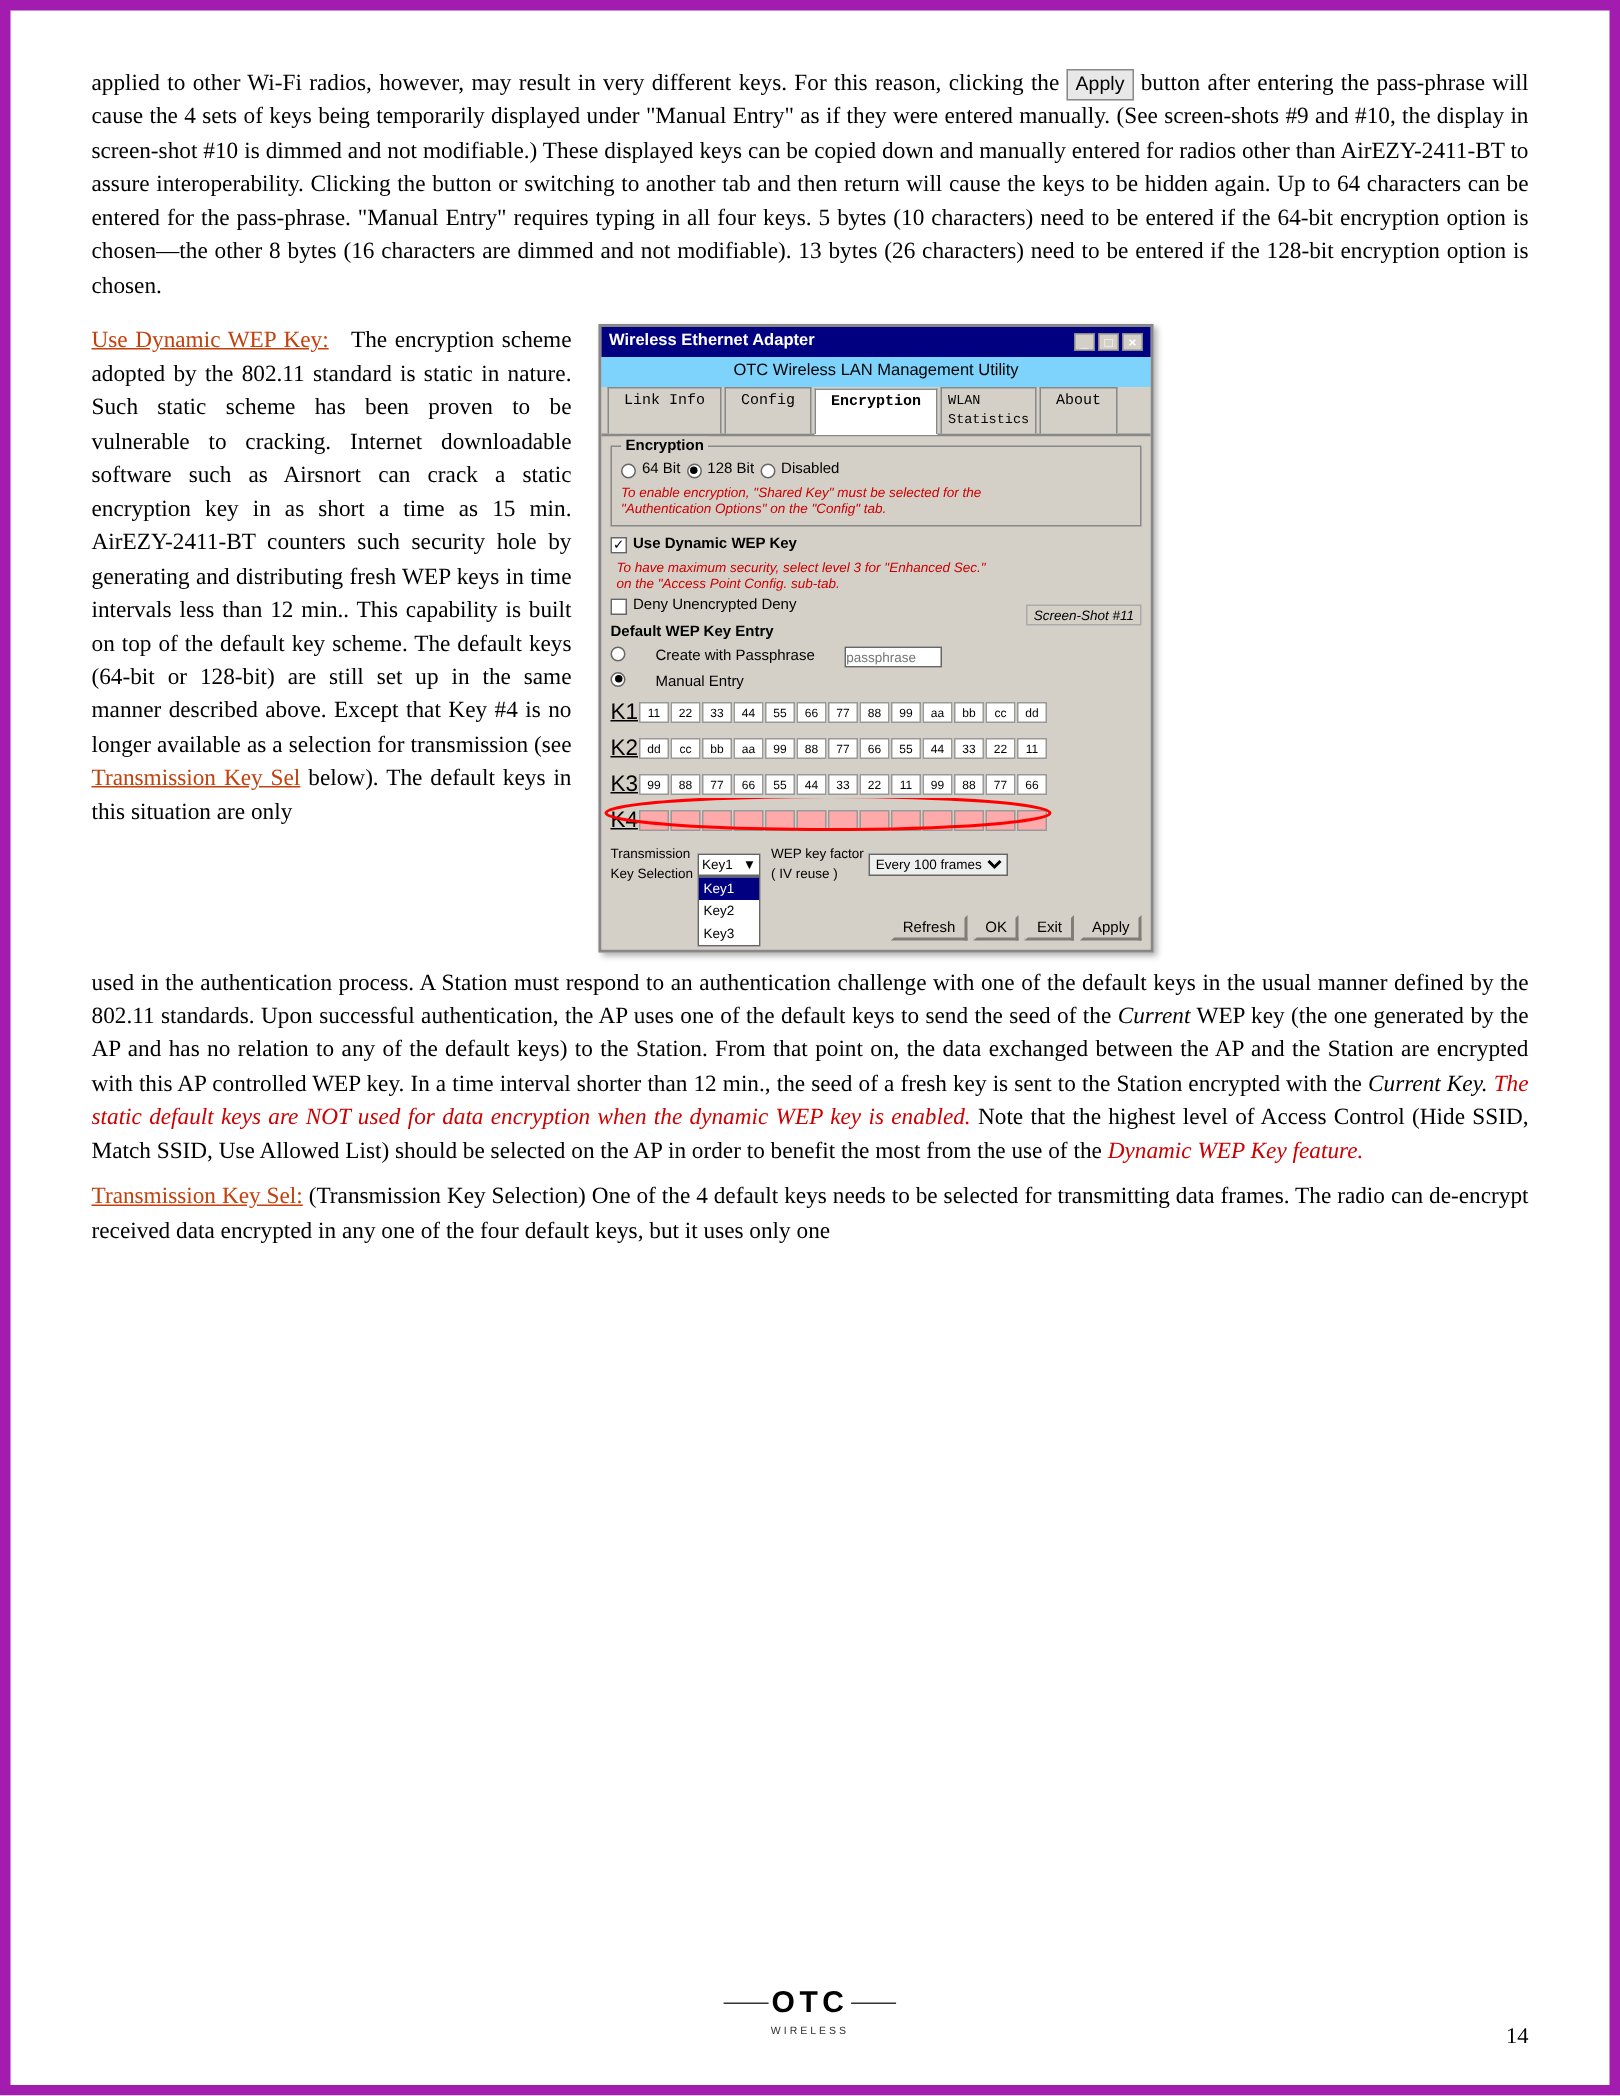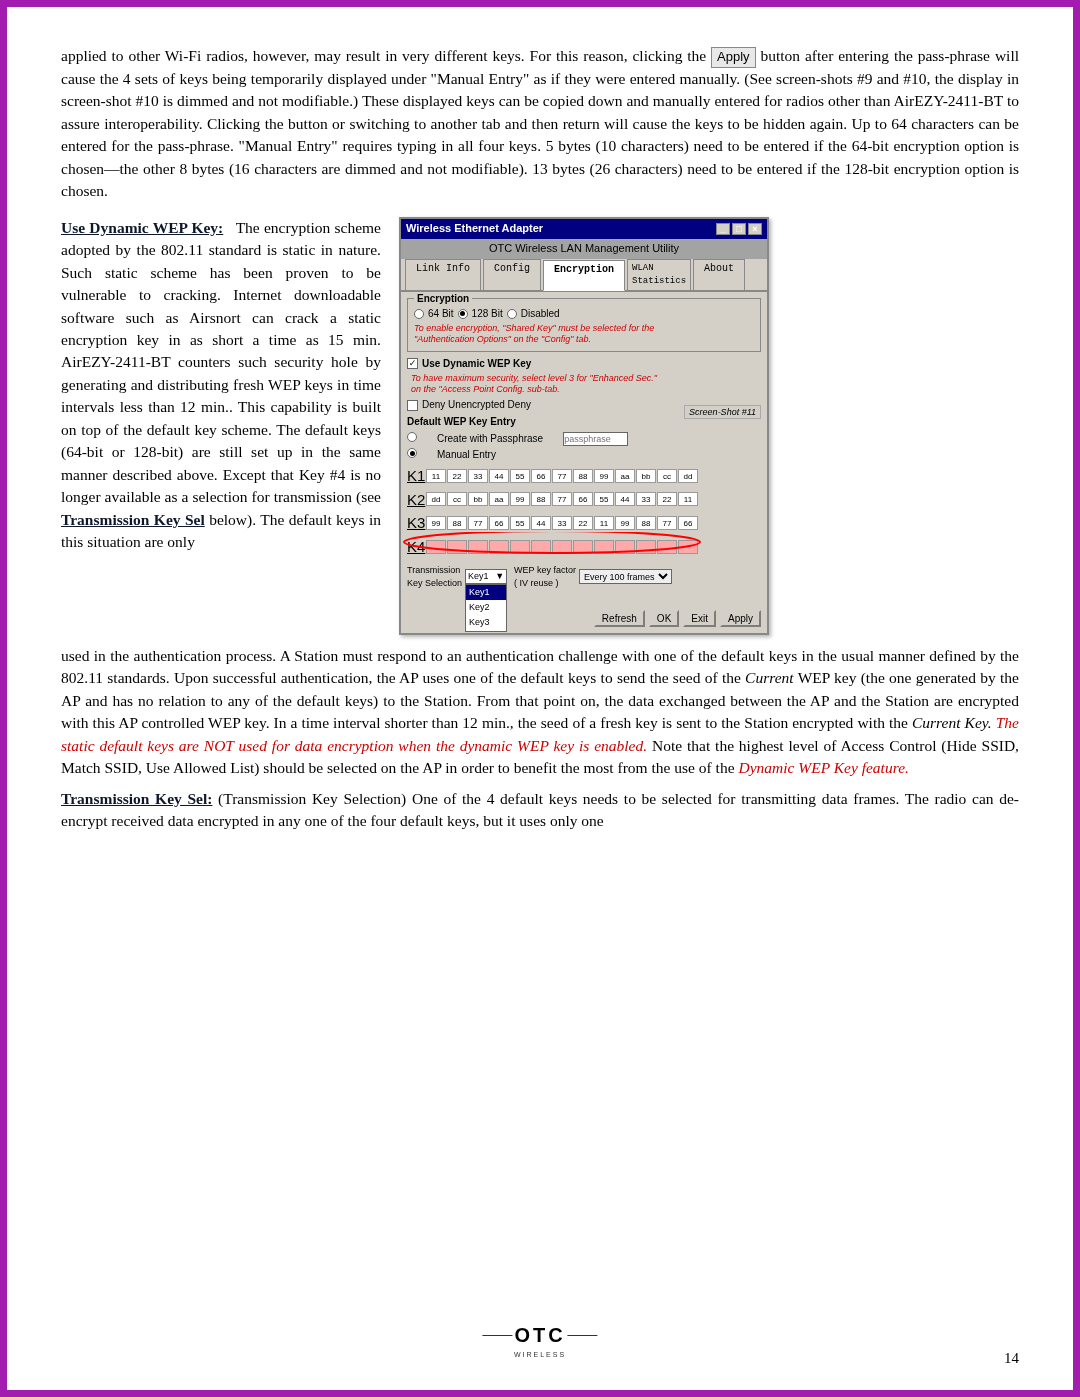--- a/index.html
+++ b/index.html
@@ -38,24 +38,23 @@
       align-items: flex-start;
     }
     .left-col {
       flex: 0 0 320px;
       text-align: justify;
     }
     .right-col {
       flex: 1;
     }
     .link-blue {
-      color: #0f172a;
+      color: #c2410c;
       text-decoration: underline;
       cursor: pointer;
-      font-weight: bold;
     }
     
     .wea-window {
       border: 2px solid #888;
       background: #d4d0c8;
       font-family: Arial, sans-serif;
       font-size: 11px;
       width: 370px;
       box-shadow: 2px 2px 4px rgba(0,0,0,0.3);
     }
@@ -80,21 +79,21 @@
       height: 12px;
       font-size: 9px;
       text-align: center;
       line-height: 10px;
       cursor: pointer;
     }
     .wea-subtitle {
       text-align: center;
       font-size: 11px;
       padding: 2px 0;
-      background: #a3a3a3;
+      background: #7dd3fc;
     }
     .wea-tabs {
       display: flex;
       background: #d4d0c8;
       border-bottom: 2px solid #888;
       padding: 0 4px;
     }
     .wea-tab {
       padding: 2px 10px;
       border: 1px solid #888;

